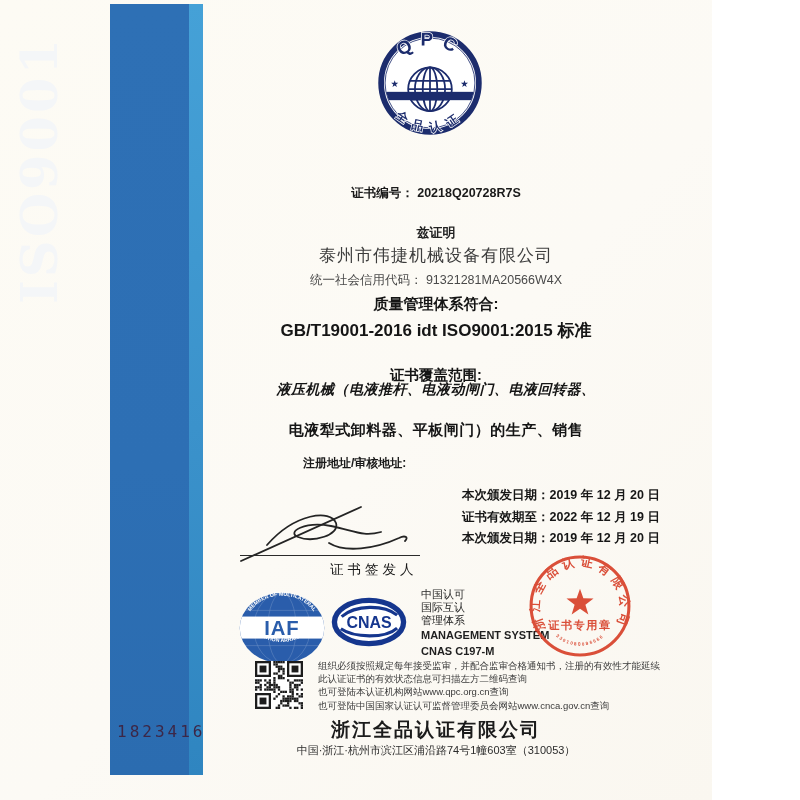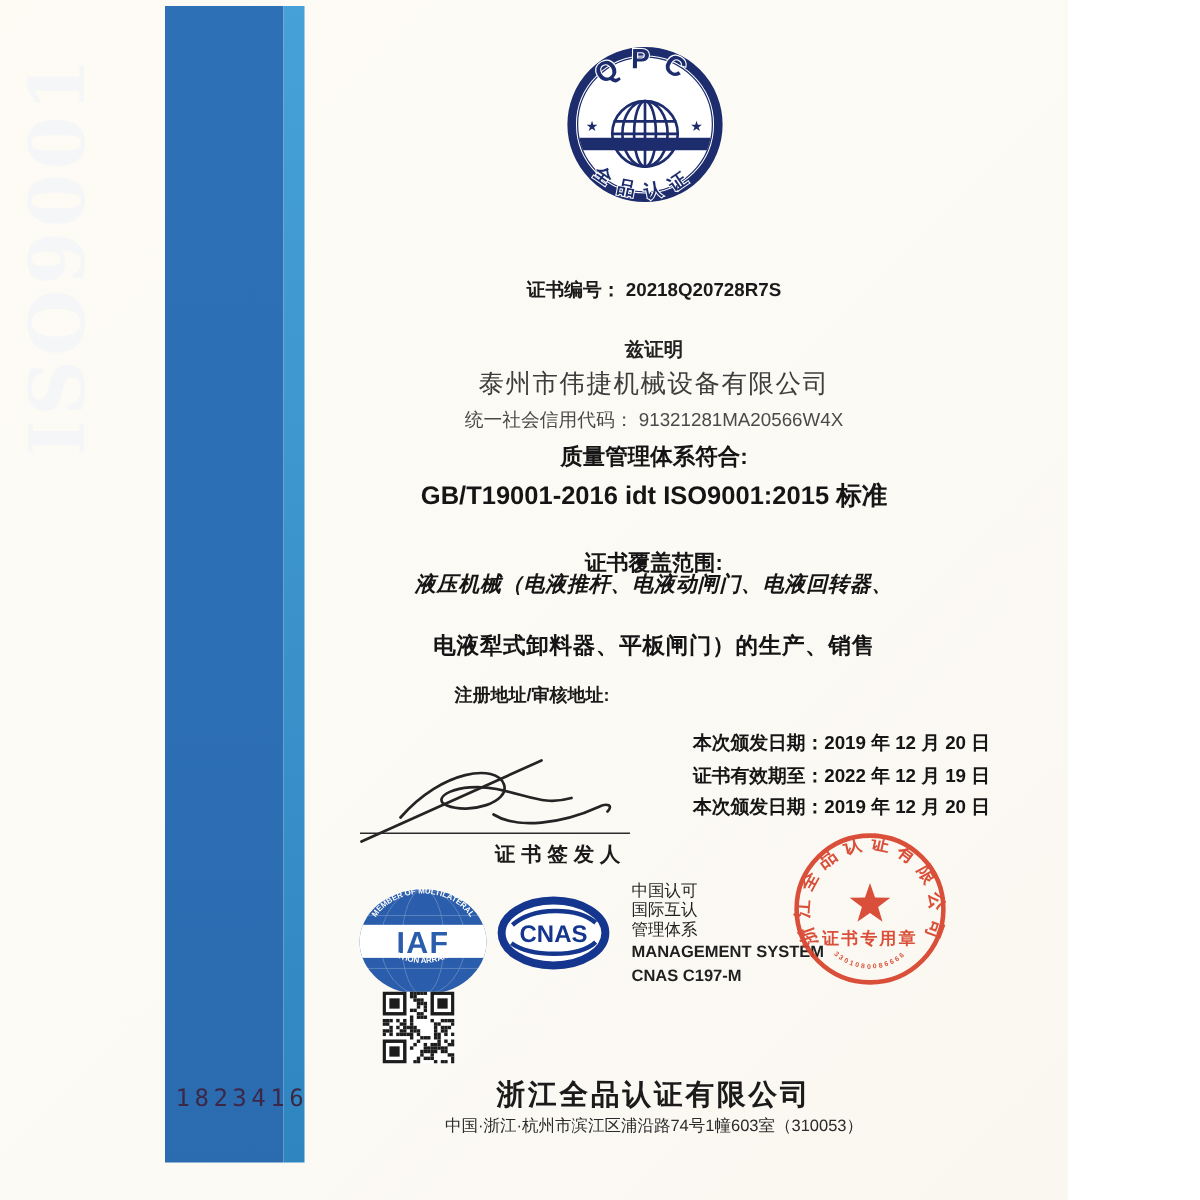--- a/index.html
+++ b/index.html
@@ -33,21 +33,21 @@
   .t-scope1  { top:381px; font-size:14px; font-weight:bold; letter-spacing:0.5px;font-style:italic; }
   .t-scope2  { top:421px; font-size:15px; font-weight:bold; letter-spacing:0.5px; }
   .t-address { position:absolute; left:303px; top:455px; font-size:12px; font-weight:bold; color:#1a1a1a; }
   
   .dates { position:absolute; left:462px; top:485px; font-size:12.5px; font-weight:bold; color:#161616; }
   .dates .row { height:21.5px; line-height:21.5px; white-space:nowrap; }
   
   .sig-svg { position:absolute; left:233px; top:503px; }
   .sig-underline { position:absolute; left:240px; top:555px; width:180px; height:0;
                    border-top:1.5px solid #2b2b2b; }
-  .sig-label { position:absolute; left:330px; top:561px; font-size:13.5px; font-weight:bold;
+  .sig-label { position:absolute; left:330px; top:561px; font-size:13.5px; font-weight:normal;
                letter-spacing:4px; color:#1a1a1a; }
   
   .iaf-svg  { position:absolute; left:237px; top:591px; }
   .cnas-svg { position:absolute; left:331px; top:596px; }
   .accred-text { position:absolute; left:421px; top:588px; color:#1f1f1f; }
   .accred-text .cn { font-size:11px; line-height:12.8px; }
   .accred-text .en { font-size:11px; font-weight:bold; line-height:14px; margin-top:2px; }
   
   .stamp-svg { position:absolute; left:527px; top:553px; opacity:0.93; }
   
@@ -320,16 +320,22 @@
         <rect x="40" y="38" width="2" height="2"></rect>
         <rect x="18" y="40" width="2" height="2"></rect>
         <rect x="20" y="40" width="2" height="2"></rect>
         <rect x="30" y="40" width="2" height="2"></rect>
         <rect x="34" y="40" width="2" height="2"></rect>
         <rect x="36" y="40" width="2" height="2"></rect>
         <rect x="40" y="40" width="2" height="2"></rect>
       </g>
   </svg>
 
+  <div class="fineprint">
+    <div>组织必须按照规定每年接受监审，并配合监审合格通知书，注册的有效性才能延续</div>
+    <div>此认证证书的有效状态信息可扫描左方二维码查询</div>
+    <div>也可登陆本认证机构网站www.qpc.org.cn查询</div>
+    <div>也可登陆中国国家认证认可监督管理委员会网站www.cnca.gov.cn查询</div>
+  </div>
 
   <div class="line t-footco">浙江全品认证有限公司</div>
   <div class="line t-footadr">中国·浙江·杭州市滨江区浦沿路74号1幢603室（310053）</div>
 </div>
 
 </body></html>

